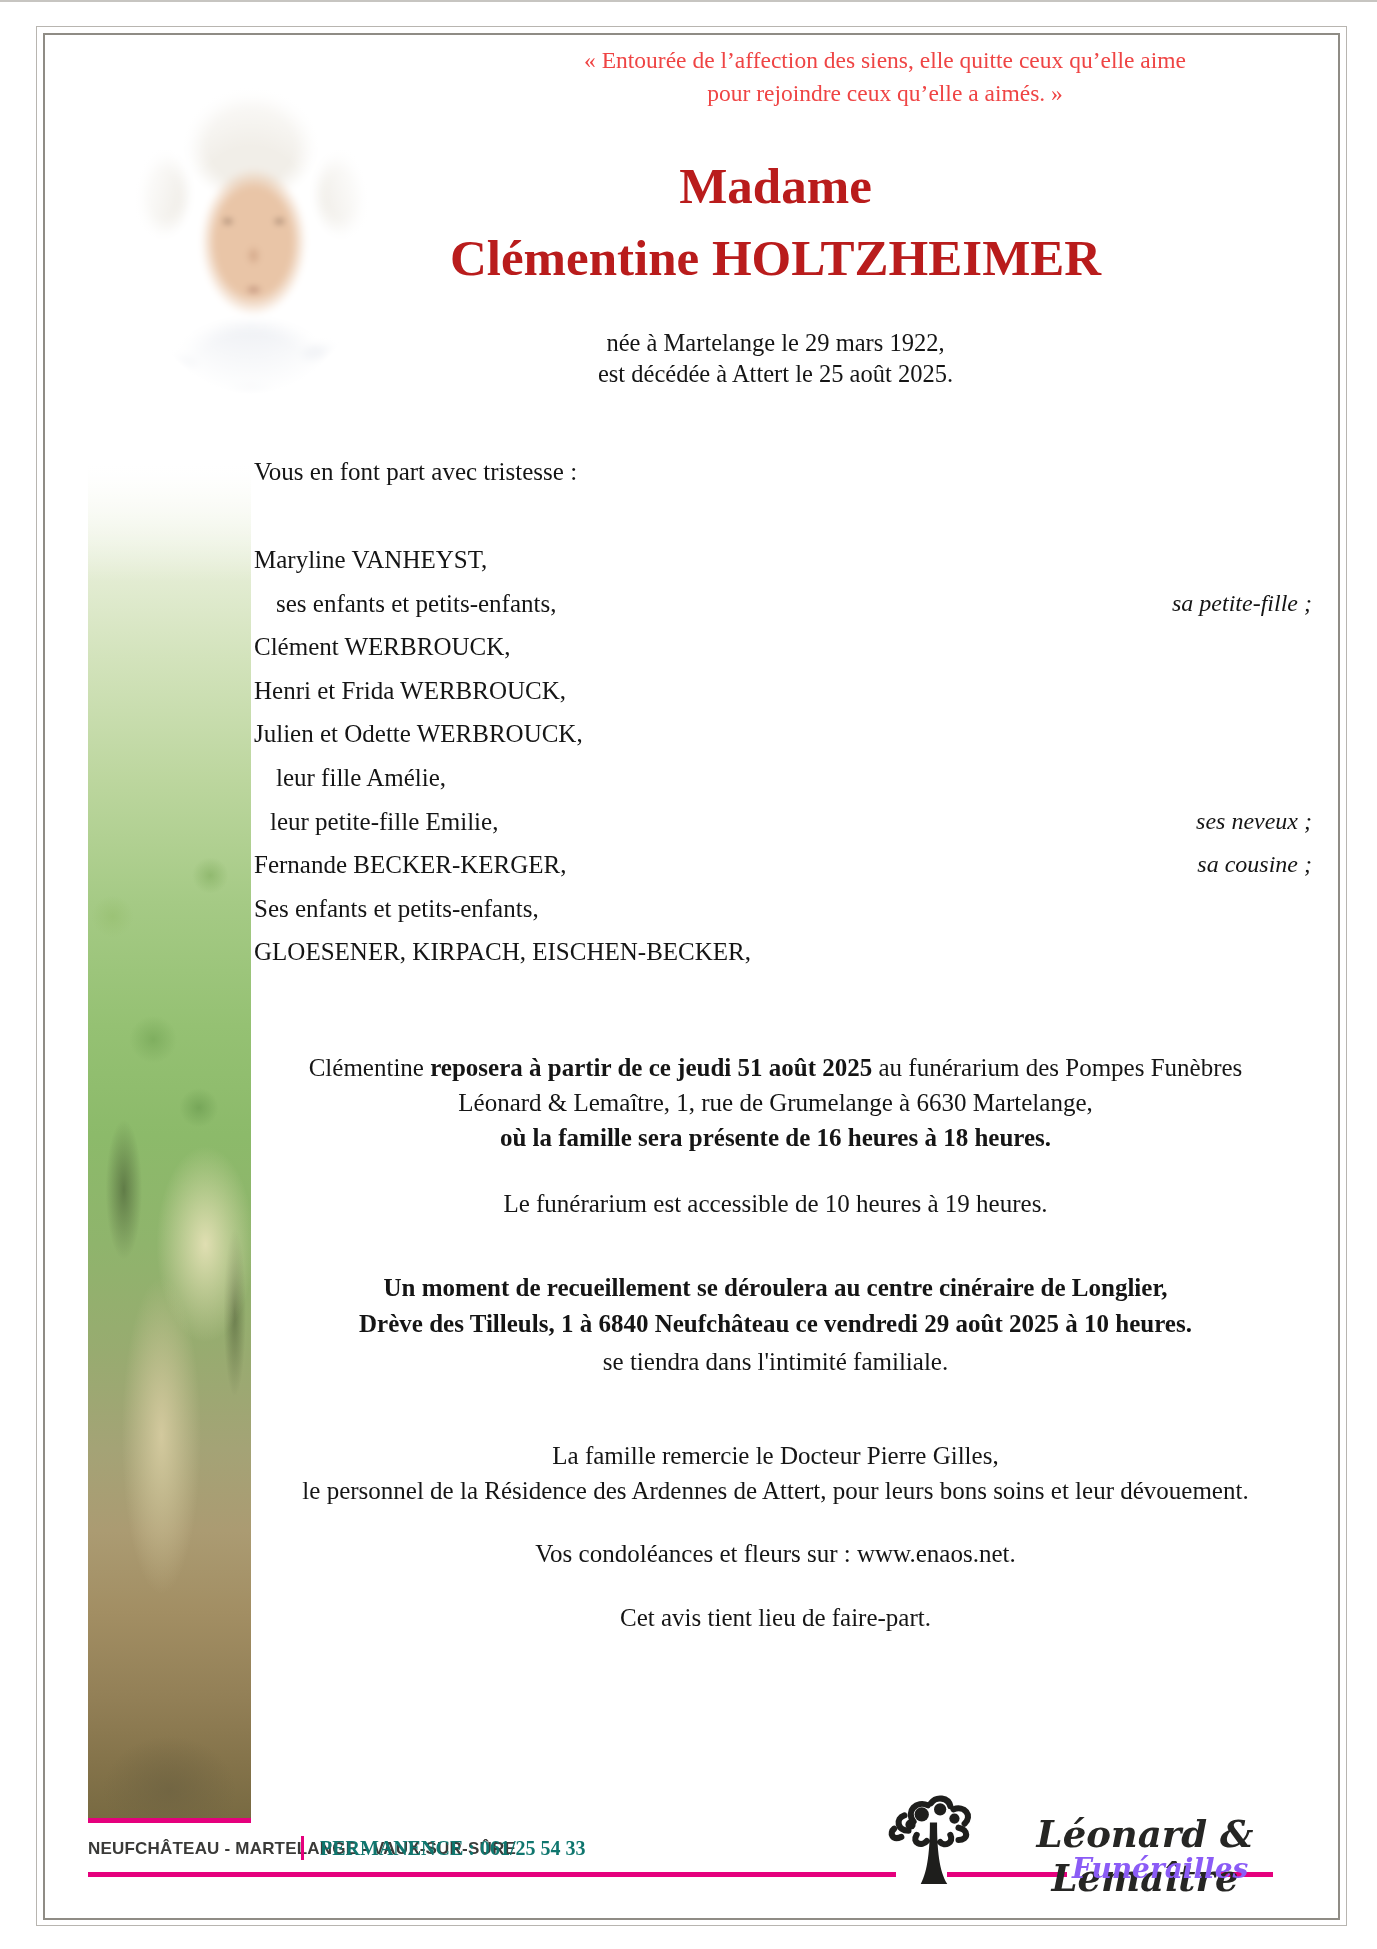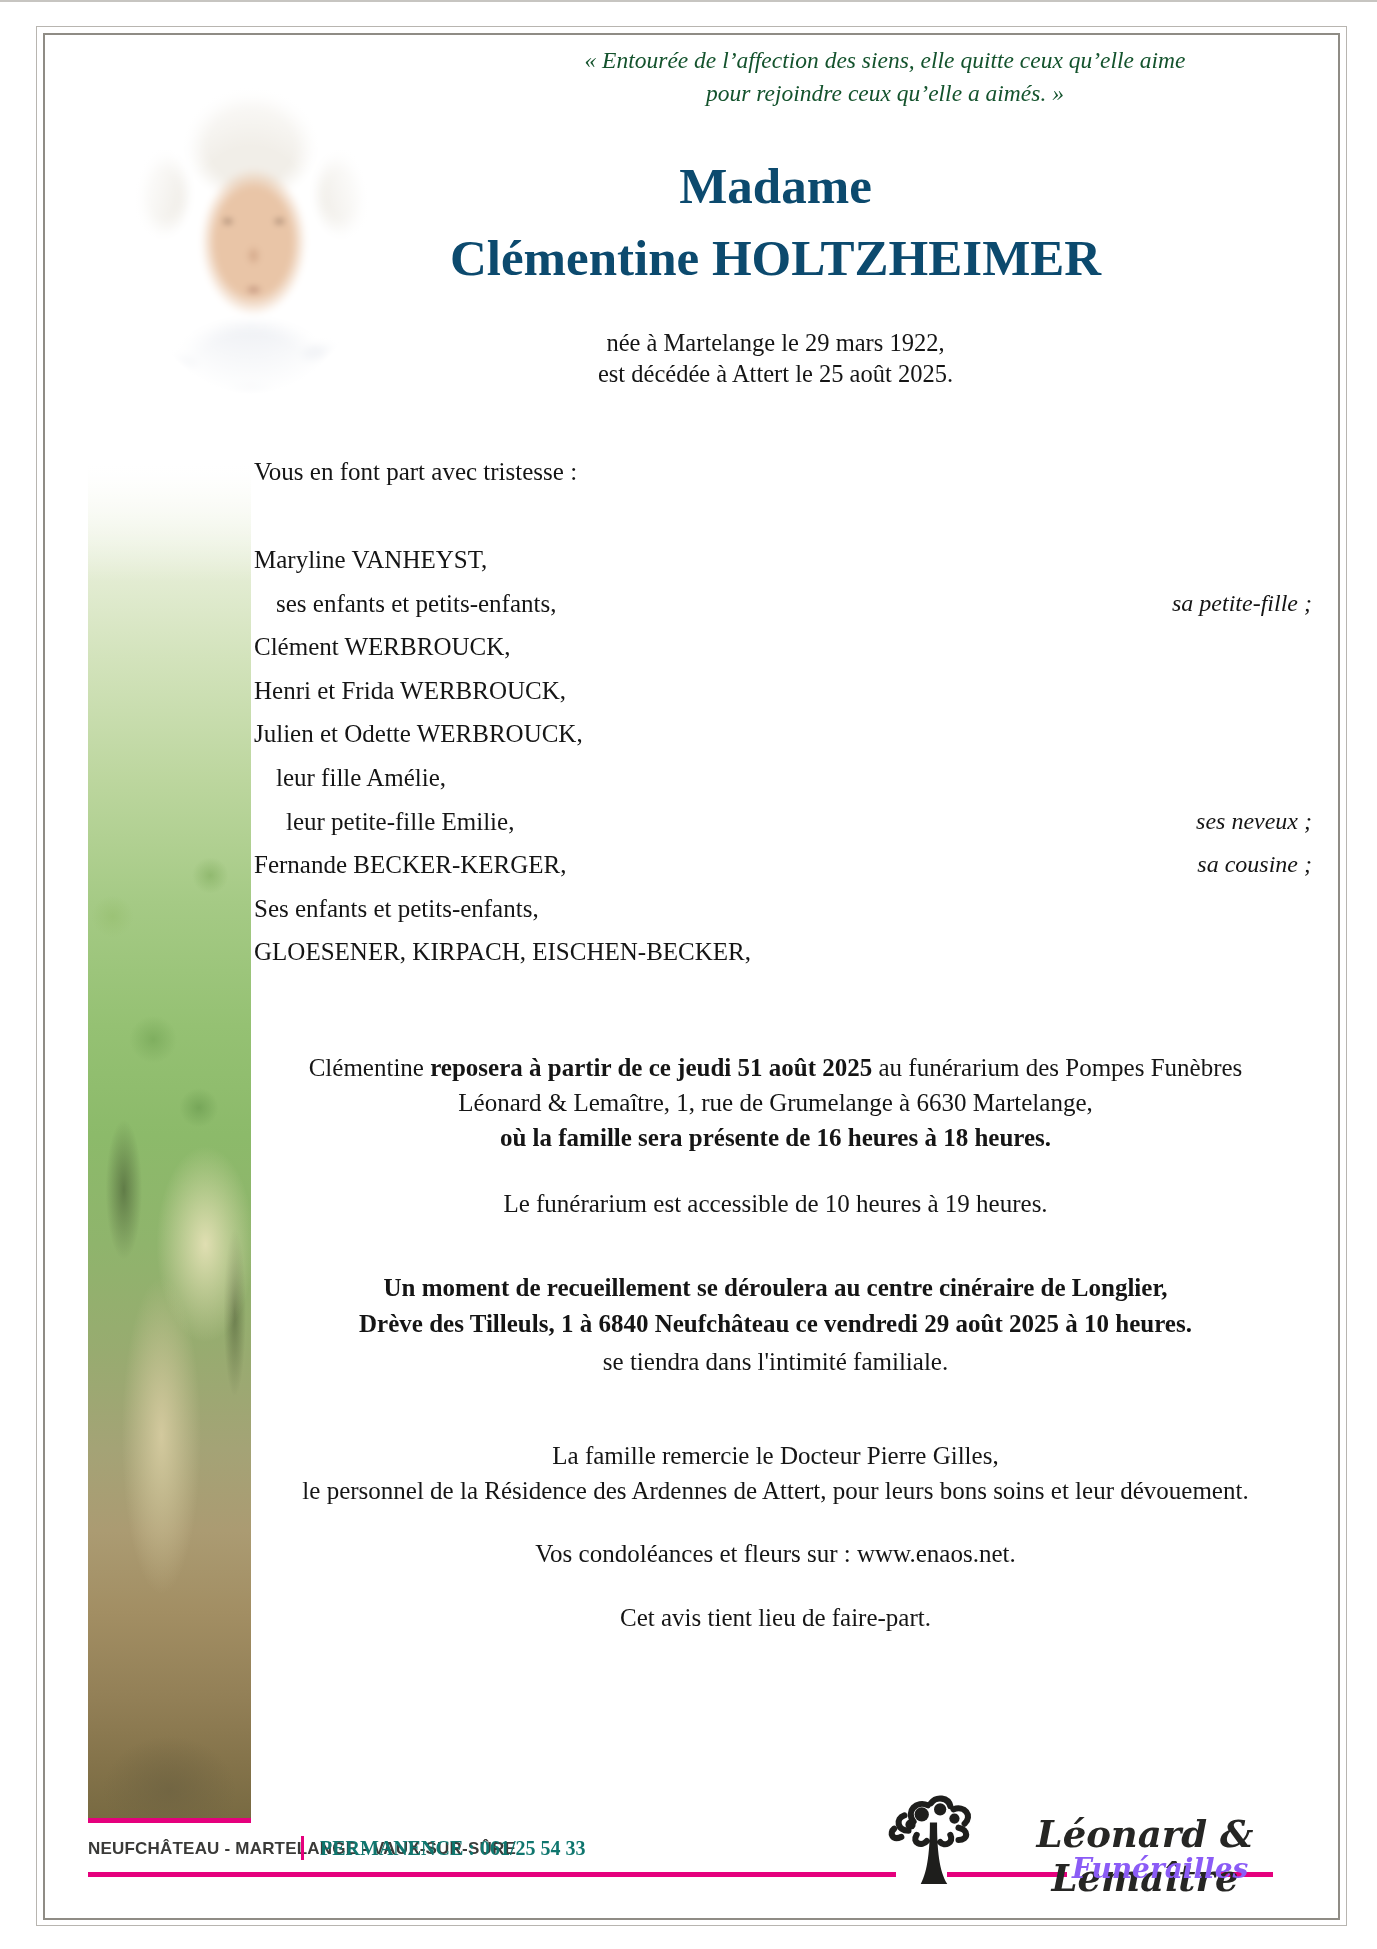--- a/index.html
+++ b/index.html
@@ -51,34 +51,34 @@
         #ffffff 0%, #f4f7ec 3%, #e6eed7 8%, #d3e3bc 15%, #bcd69e 24%,
         #a5ca85 33%, #95c173 42%, #8cba6a 50%, #8fb46c 58%, #98ab70 66%,
         #a4a376 73%, #ab9b72 79%, #a28e63 85%, #938057 91%, #84734a 96%, #786a42 100%);
   }
   .forest-strip::before{content:"";position:absolute;left:0;top:0;width:100%;height:130px;
     background:linear-gradient(to bottom,#ffffff 8%,rgba(255,255,255,0) 100%);}
   .strip-underline{position:absolute;left:88px;top:1818px;width:163px;height:5px;}
 
   
   .quote{position:absolute;left:455px;top:44px;width:860px;text-align:center;
-    font-style:italic;font-size:23.5px;line-height:33px;color:#14532d;}
+    font-size:23.5px;line-height:33px;color:#ef4444;}
 
   
   .title{position:absolute;left:233px;top:150px;width:1085px;text-align:center;
-    font-weight:bold;font-size:51px;line-height:72px;color:#0c4a6e;}
+    font-weight:bold;font-size:51px;line-height:72px;color:#b91c1c;}
   .dates{position:absolute;left:233px;top:327px;width:1085px;text-align:center;
     font-size:24.5px;line-height:31px;}
 
   
   .intro{position:absolute;left:254px;top:458px;font-size:25px;}
   .family-list{position:absolute;left:254px;top:538px;width:1058px;}
   .family-row{position:relative;height:43.6px;line-height:43.6px;font-size:25px;}
   .member.ind1{margin-left:22px;}
-  .member.ind2{margin-left:32px;}
+  .member.ind2{margin-left:16px;}
   .relation{position:absolute;right:0;top:0;font-style:italic;font-size:24px;}
 
   
   .cpar{position:absolute;left:233px;width:1085px;text-align:center;font-size:25px;}
   .repose{top:1050px;line-height:35px;}
   .access{top:1186px;line-height:35px;}
   .ceremony{top:1246px;line-height:36px;font-weight:bold;margin-top:24px;}
   .urn{top:1344px;line-height:35px;}
   .thanks{top:1438px;line-height:35px;}
   .condolences{top:1536px;line-height:35px;}

